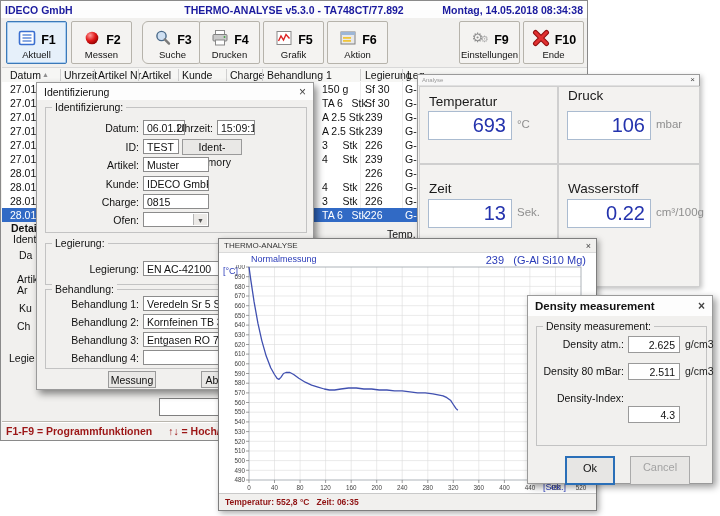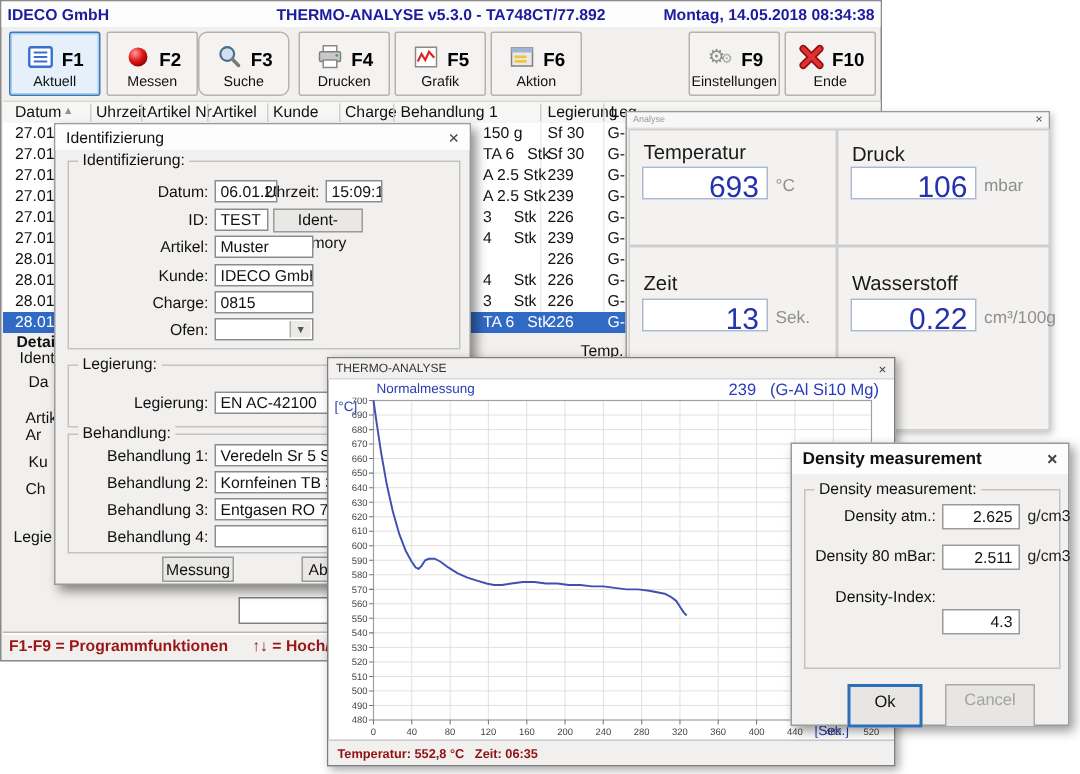--- a/index.html
+++ b/index.html
@@ -38,21 +38,21 @@
                 border:1px solid #7f7f7f;}
 
   
   #measureWin{left:417px;top:74px;width:283px;height:213px;z-index:2;border-color:#9a9a9a;
               box-shadow:2px 2px 5px rgba(0,0,0,.25);}
   .msr-titlebar{position:absolute;left:0;top:0;width:100%;height:11px;background:#f7f7f7;
                 border-bottom:1px solid #e0e0e0;font-size:6px;color:#999;box-sizing:border-box;
                 display:flex;align-items:center;justify-content:space-between;padding:0 4px;}
   .panel{position:absolute;background:#f3f2f0;border:1px solid #cfcfcf;box-sizing:border-box;}
   .panel .plabel{position:absolute;left:9px;font-size:13.5px;color:#1a1a1a;}
-  .panel .pbox{position:absolute;left:8px;width:84px;height:22px;background:#fff;border:1px solid #aabbd0;
+  .panel .pbox{position:absolute;left:8px;width:84px;height:29px;background:#fff;border:1px solid #aabbd0;
                font-size:20px;color:#2433ad;text-align:right;line-height:26px;padding-right:5px;box-sizing:border-box;}
   .panel .punit{position:absolute;font-size:11.5px;color:#8f8f8f;}
 
   
   .dlg-titlebar{position:absolute;left:0;top:0;width:100%;height:17px;background:#fdfdfd;
                 font-size:10.5px;color:#111;display:flex;align-items:center;justify-content:space-between;
                 padding:0 7px;box-sizing:border-box;}
   .close-x{font-size:12px;color:#444;line-height:12px;cursor:default;}
   .grp{position:absolute;border:1px solid #c3c3c3;}
   .grp-lbl{position:absolute;top:-7px;left:6px;background:#f1f0ee;padding:0 3px;font-size:10.5px;}
@@ -132,21 +132,21 @@
                     <stop offset="100%" stop-color="#8f0000"></stop>
                   </radialGradient>
                 </defs>
                 <circle cx="9" cy="9" r="6.3" fill="url(#rg)"></circle>
               </svg>
             </span>
             <span class="tbkey">F2</span>
           </div>
           <div class="tbcap">Messen</div>
         </div>
-        <div class="tbtn" style="left: 131px; border-radius: 6px;">
+        <div class="tbtn" style="left: 141px; border-radius: 6px;">
           <div class="tbtop">
             <span class="tbicon">
               <svg width="18" height="18" viewBox="0 0 18 18">
                 <circle cx="7.5" cy="7" r="4.6" fill="#cfe0f2" stroke="#4a6a8a" stroke-width="1.4"></circle>
                 <line x1="10.8" y1="10.4" x2="15" y2="14.6" stroke="#7a7a7a" stroke-width="2.4" stroke-linecap="round"></line>
               </svg>
             </span>
             <span class="tbkey">F3</span>
           </div>
           <div class="tbcap">Suche</div>
@@ -331,21 +331,21 @@
       <span>Analyse</span>
       <span class="close-x" style="font-size:8px">×</span>
     </div>
     <div id="panels">
         <div class="panel" style="left: 1px; top: 11px; width: 139px; height: 78px;">
           <div class="plabel" style="top: 7px;">Temperatur</div>
           <div class="pbox" style="top: 24px;">693</div>
           <span class="punit" style="left: 97px; top: 31px;">°C</span>
         </div>
         <div class="panel" style="left: 140px; top: 11px; width: 142px; height: 78px;">
-          <div class="plabel" style="top: 8px; text-align: right;">Druck</div>
+          <div class="plabel" style="top: 1px; text-align: right;">Druck</div>
           <div class="pbox" style="top: 24px;">106</div>
           <span class="punit" style="left: 97px; top: 31px;">mbar</span>
         </div>
         <div class="panel" style="left: 1px; top: 89px; width: 139px; height: 123px;">
           <div class="plabel" style="top: 16px;">Zeit</div>
           <div class="pbox" style="top: 34px;">13</div>
           <span class="punit" style="left: 97px; top: 41px;">Sek.</span>
         </div>
         <div class="panel" style="left: 140px; top: 89px; width: 142px; height: 123px;">
           <div class="plabel" style="top: 16px;">Wasserstoff</div>

